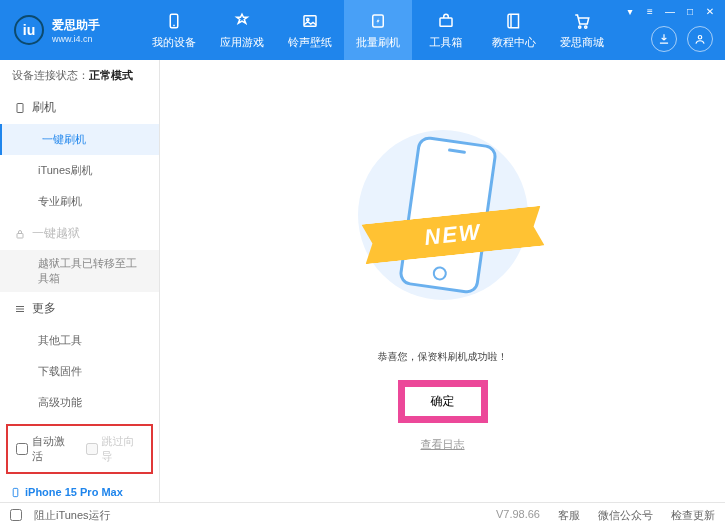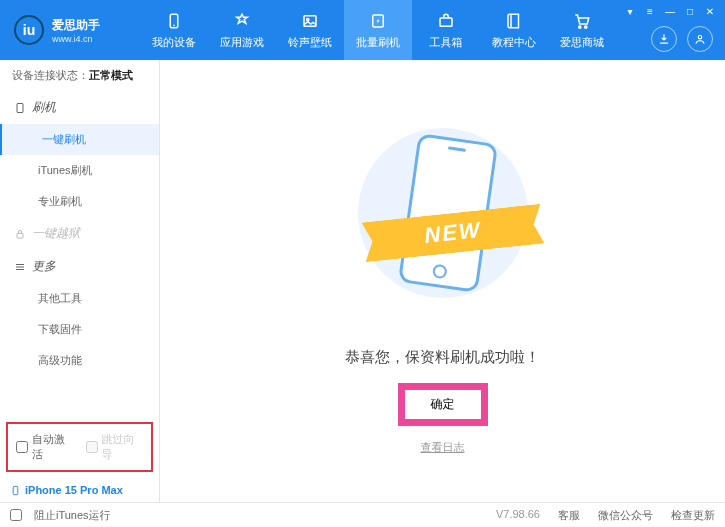--- a/index.html
+++ b/index.html
@@ -16,37 +16,37 @@
 .nav-icon { width: 20px; height: 20px; display: flex; align-items: center; justify-content: center; }
 .titlebar-icons { position: absolute; right: 6px; top: 4px; display: flex; gap: 2px; }
 .titlebar-icons span { color: #fff; font-size: 10px; width: 18px; height: 14px; display: flex; align-items: center; justify-content: center; cursor: pointer; }
 .header-right { position: absolute; right: 12px; bottom: 8px; display: flex; gap: 10px; }
 .header-right .circ { width: 26px; height: 26px; border: 1.5px solid rgba(255,255,255,0.6); border-radius: 50%; display: flex; align-items: center; justify-content: center; color: #fff; cursor: pointer; }
 .body { display: flex; height: 442px; }
 .sidebar { width: 160px; border-right: 1px solid #e5e5e5; display: flex; flex-direction: column; font-size: 12px; }
 .status-bar { padding: 8px 12px; color: #666; font-size: 11px; }
 .status-bar b { color: #222; }
 .side-section { }
-.side-header { padding: 8px 14px; color: #555; display: flex; align-items: center; gap: 6px; font-size: 12px; font-style: italic; }
+.side-header { padding: 8px 14px; color: #555; display: flex; align-items: center; gap: 6px; font-size: 12px; }
 .side-item { padding: 8px 14px 8px 38px; color: #666; cursor: pointer; font-size: 11px; }
 .side-item.active { background: #eaf3fe; color: #1f85ec; border-left: 2px solid #1f85ec; padding-left: 40px; }
 .side-item.sub { background: #f5f5f5; color: #888; padding: 6px 14px 6px 38px; }
 .checks { border: 2px solid #e03838; margin: 6px; padding: 8px; display: flex; gap: 12px; font-size: 11px; color: #666; }
 .checks label { display: flex; align-items: center; gap: 4px; cursor: pointer; }
 .checks input { width: 12px; height: 12px; }
 .device-info { padding: 6px 10px; font-size: 11px; color: #1f85ec; }
 .device-info .name { font-weight: bold; display: flex; align-items: center; gap: 4px; }
 .main { flex: 1; display: flex; flex-direction: column; align-items: center; justify-content: center; padding-top: 10px; }
 .phone-graphic { position: relative; width: 200px; height: 200px; }
 .circle-bg { width: 170px; height: 170px; background: #eaf3fe; border-radius: 50%; position: absolute; left: 15px; top: 10px; }
 .phone { position: absolute; left: 65px; top: 20px; width: 80px; height: 150px; background: #fff; border: 3px solid #6ab0ee; border-radius: 12px; transform: rotate(8deg); }
 .phone::before { content: ''; position: absolute; top: 6px; left: 50%; transform: translateX(-50%); width: 18px; height: 3px; background: #6ab0ee; border-radius: 2px; }
 .phone::after { content: ''; position: absolute; bottom: 6px; left: 50%; transform: translateX(-50%); width: 10px; height: 10px; border: 2px solid #6ab0ee; border-radius: 50%; }
 .ribbon { position: absolute; left: 20px; top: 95px; width: 180px; height: 40px; background: #ffc233; transform: rotate(-6deg); display: flex; align-items: center; justify-content: center; color: #fff; font-weight: bold; font-size: 22px; font-style: italic; letter-spacing: 2px; clip-path: polygon(0 0, 100% 0, 95% 50%, 100% 100%, 0 100%, 5% 50%); }
-.success-text { margin-top: 30px; font-size: 15px; color: #444; }
+.success-text { margin-top: 30px; font-size: 10px; color: #444; }
 .ok-btn { margin-top: 16px; padding: 6px 26px; border: 7px solid #ec4899; background: #fff; font-size: 12px; cursor: pointer; }
 .log-link { margin-top: 14px; font-size: 11px; color: #999; cursor: pointer; text-decoration: underline; }
 .footer { height: 25px; border-top: 1px solid #e5e5e5; display: flex; align-items: center; font-size: 11px; color: #666; padding: 0 10px; justify-content: space-between; }
 .footer-left { display: flex; align-items: center; gap: 6px; }
 .footer-right { display: flex; gap: 18px; }
 .footer-right span { cursor: pointer; }
 svg { display: block; }
 </style>
 </head>
 <body>
@@ -164,20 +164,21 @@
       <div class="side-item">专业刷机</div>
     </div>
     <div class="side-section">
       <div class="side-header" style="color:#bbb">
         <svg width="12" height="12" viewBox="0 0 24 24" fill="none" stroke="#bbb" stroke-width="2">
             <rect x="6" y="11" width="12" height="9" rx="1"></rect>
             <path d="M9 11V8a3 3 0 016 0v3"></path>
           </svg>
         <span>一键越狱</span>
       </div>
+      <div class="side-item sub">越狱工具已转移至工具箱</div>
     </div>
     <div class="side-section">
       <div class="side-header">
         <svg width="12" height="12" viewBox="0 0 24 24" fill="none" stroke="#666" stroke-width="2">
             <line x1="4" y1="7" x2="20" y2="7"></line>
             <line x1="4" y1="12" x2="20" y2="12"></line>
             <line x1="4" y1="17" x2="20" y2="17"></line>
           </svg>
         <span>更多</span>
       </div>

